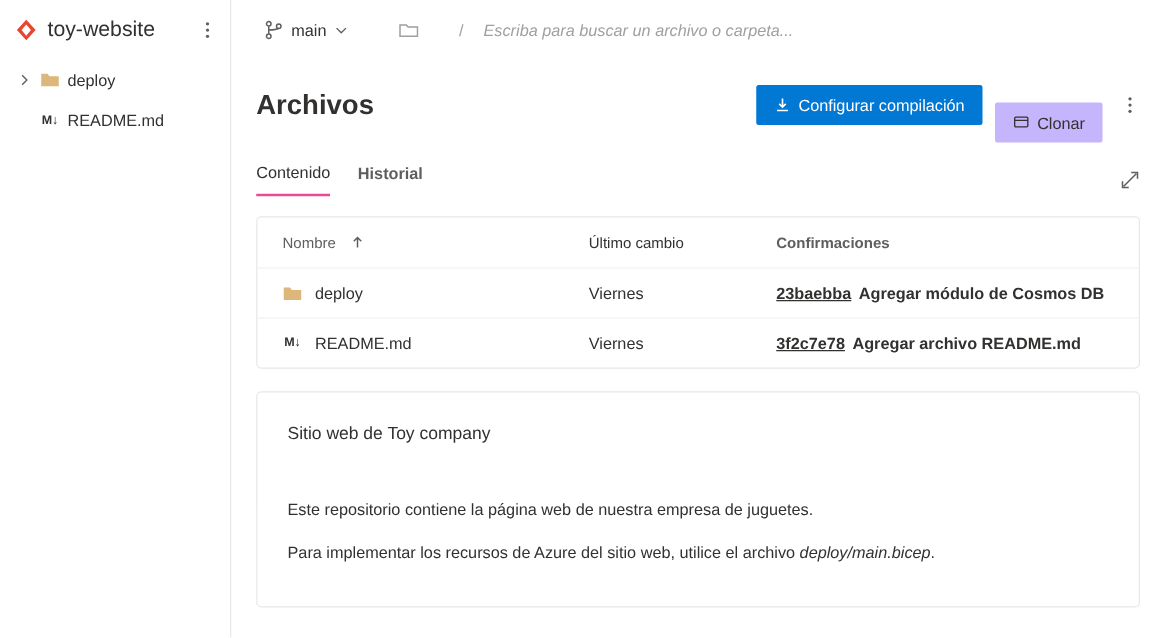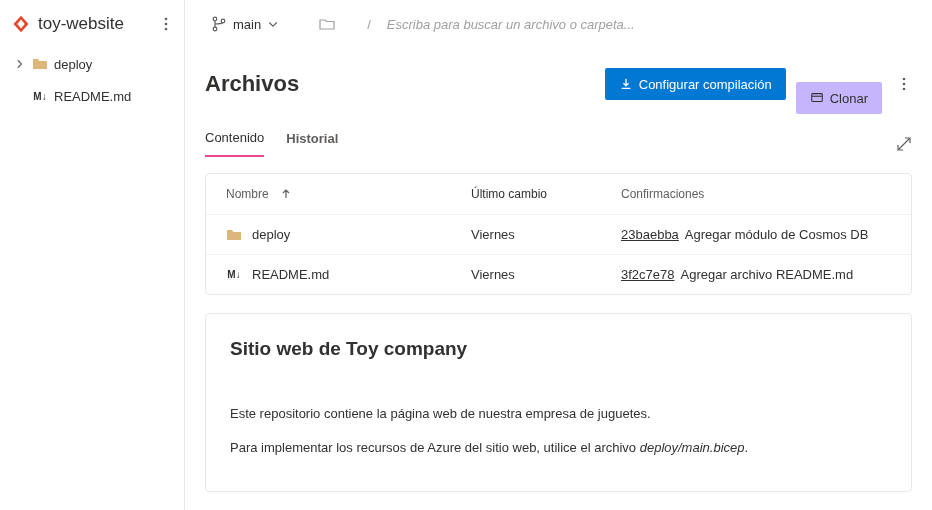--- a/index.html
+++ b/index.html
@@ -37,26 +37,26 @@
   .tab.active { color: #323130; border-bottom: 2px solid #ec4899; font-weight: 400; }
   .spacer { flex: 1; }
   .expand-icon { width: 16px; height: 16px; fill: #605e5c; cursor: pointer; margin-right: 0; }
   .content-area { padding: 16px 20px 20px 20px; }
   .file-table { border: 1px solid #e8e8e8; border-radius: 4px; background: #fff; }
   .ft-row { display: flex; align-items: center; padding: 0 20px; height: 40px; }
   .ft-head { color: #605e5c; font-size: 12px; }
   .ft-body .ft-row { border-top: 1px solid #f3f2f1; }
   .col-name { width: 245px; display: flex; align-items: center; gap: 10px; }
   .col-change { width: 150px; color: #323130; }
-  .col-commit { flex: 1; display: flex; align-items: center; gap: 6px; }
+  .col-commit { flex: 1; display: flex; align-items: center; gap: 6px; font-weight: bold; }
   .sort-arrow { width: 10px; height: 10px; fill: #605e5c; margin-left: 2px; }
   .commit-hash { text-decoration: underline; color: #323130; cursor: pointer; }
   .commit-msg { color: #323130; }
   .readme-card { border: 1px solid #e8e8e8; border-radius: 4px; background: #fff; margin-top: 18px; padding: 24px 24px 28px 24px; }
-  .readme-h1 { font-size: 19px; font-weight: 700; margin-bottom: 10px; }
+  .readme-h1 { font-size: 14px; font-weight: 400; margin-bottom: 10px; }
   .readme-p { font-size: 13px; color: #323130; margin-bottom: 6px; line-height: 1.5; margin-top: 44px; }
   .readme-h2 { font-size: 15px; font-weight: 600; margin-top: 22px; margin-bottom: 8px; }
   .readme-link { color: #0078d4; text-decoration: underline; cursor: pointer; }
   .readme-em { font-style: italic; }
 </style>
 </head>
 <body>
 
 <div class="app">
 

